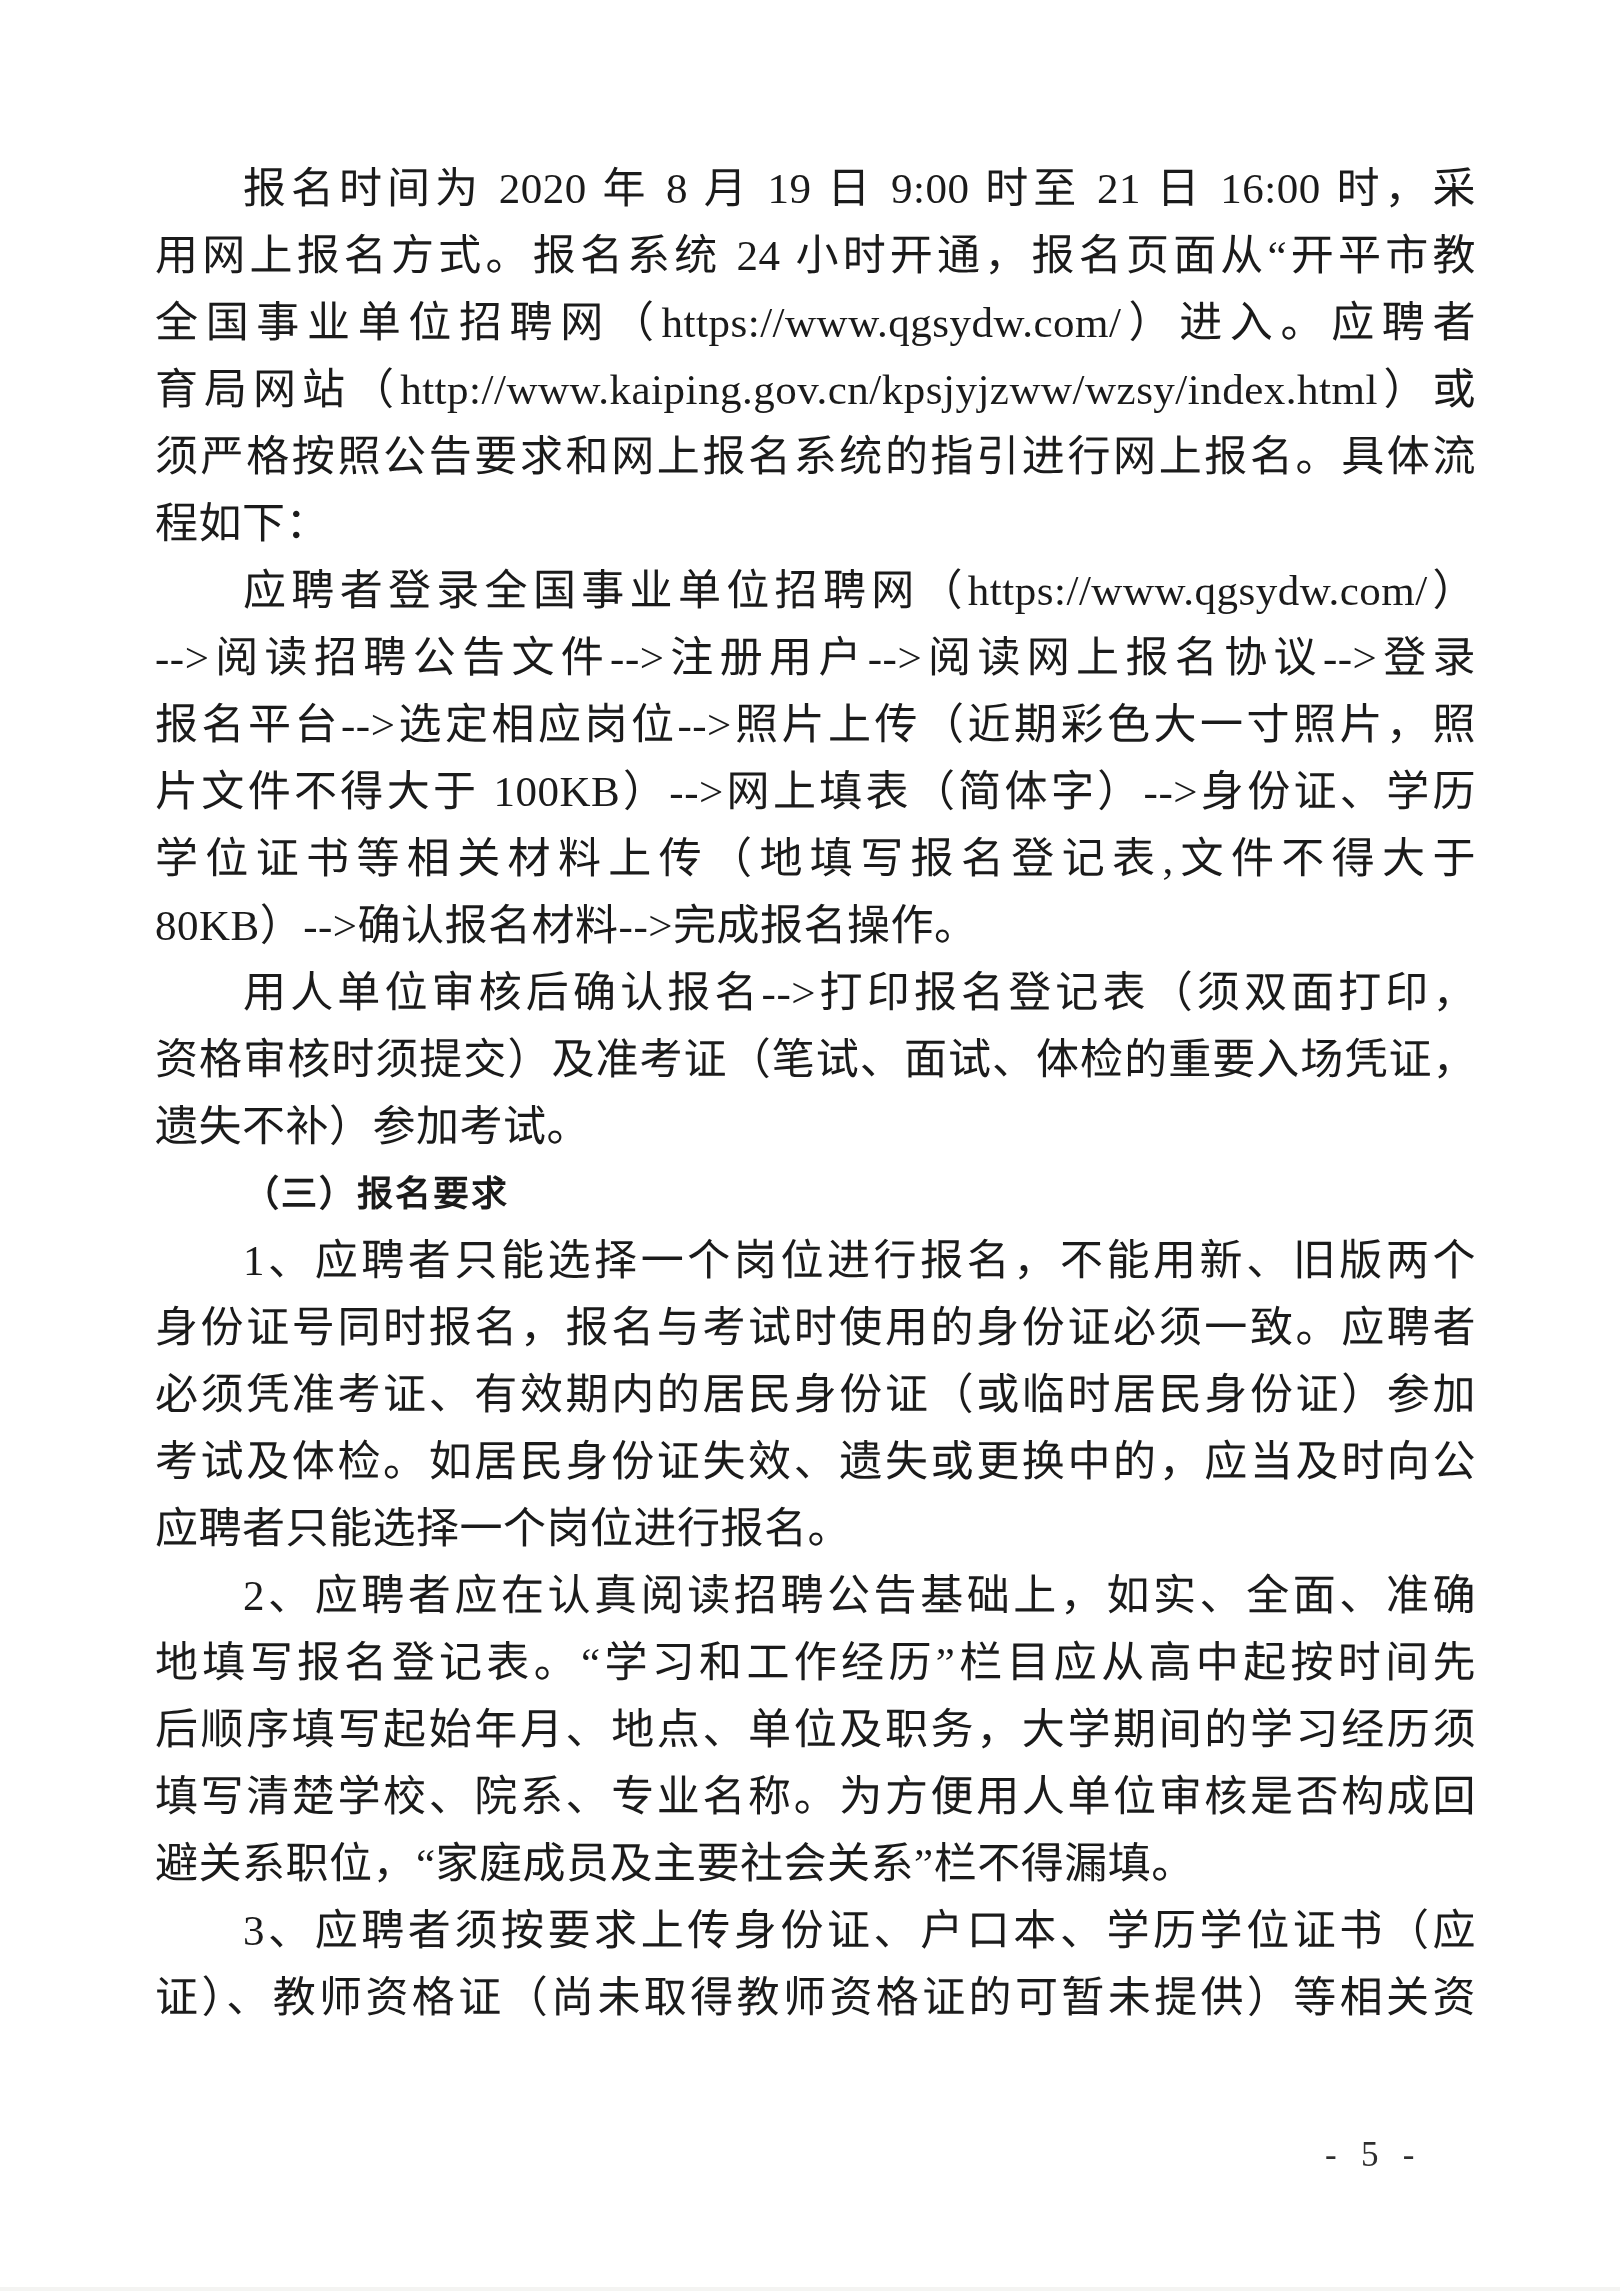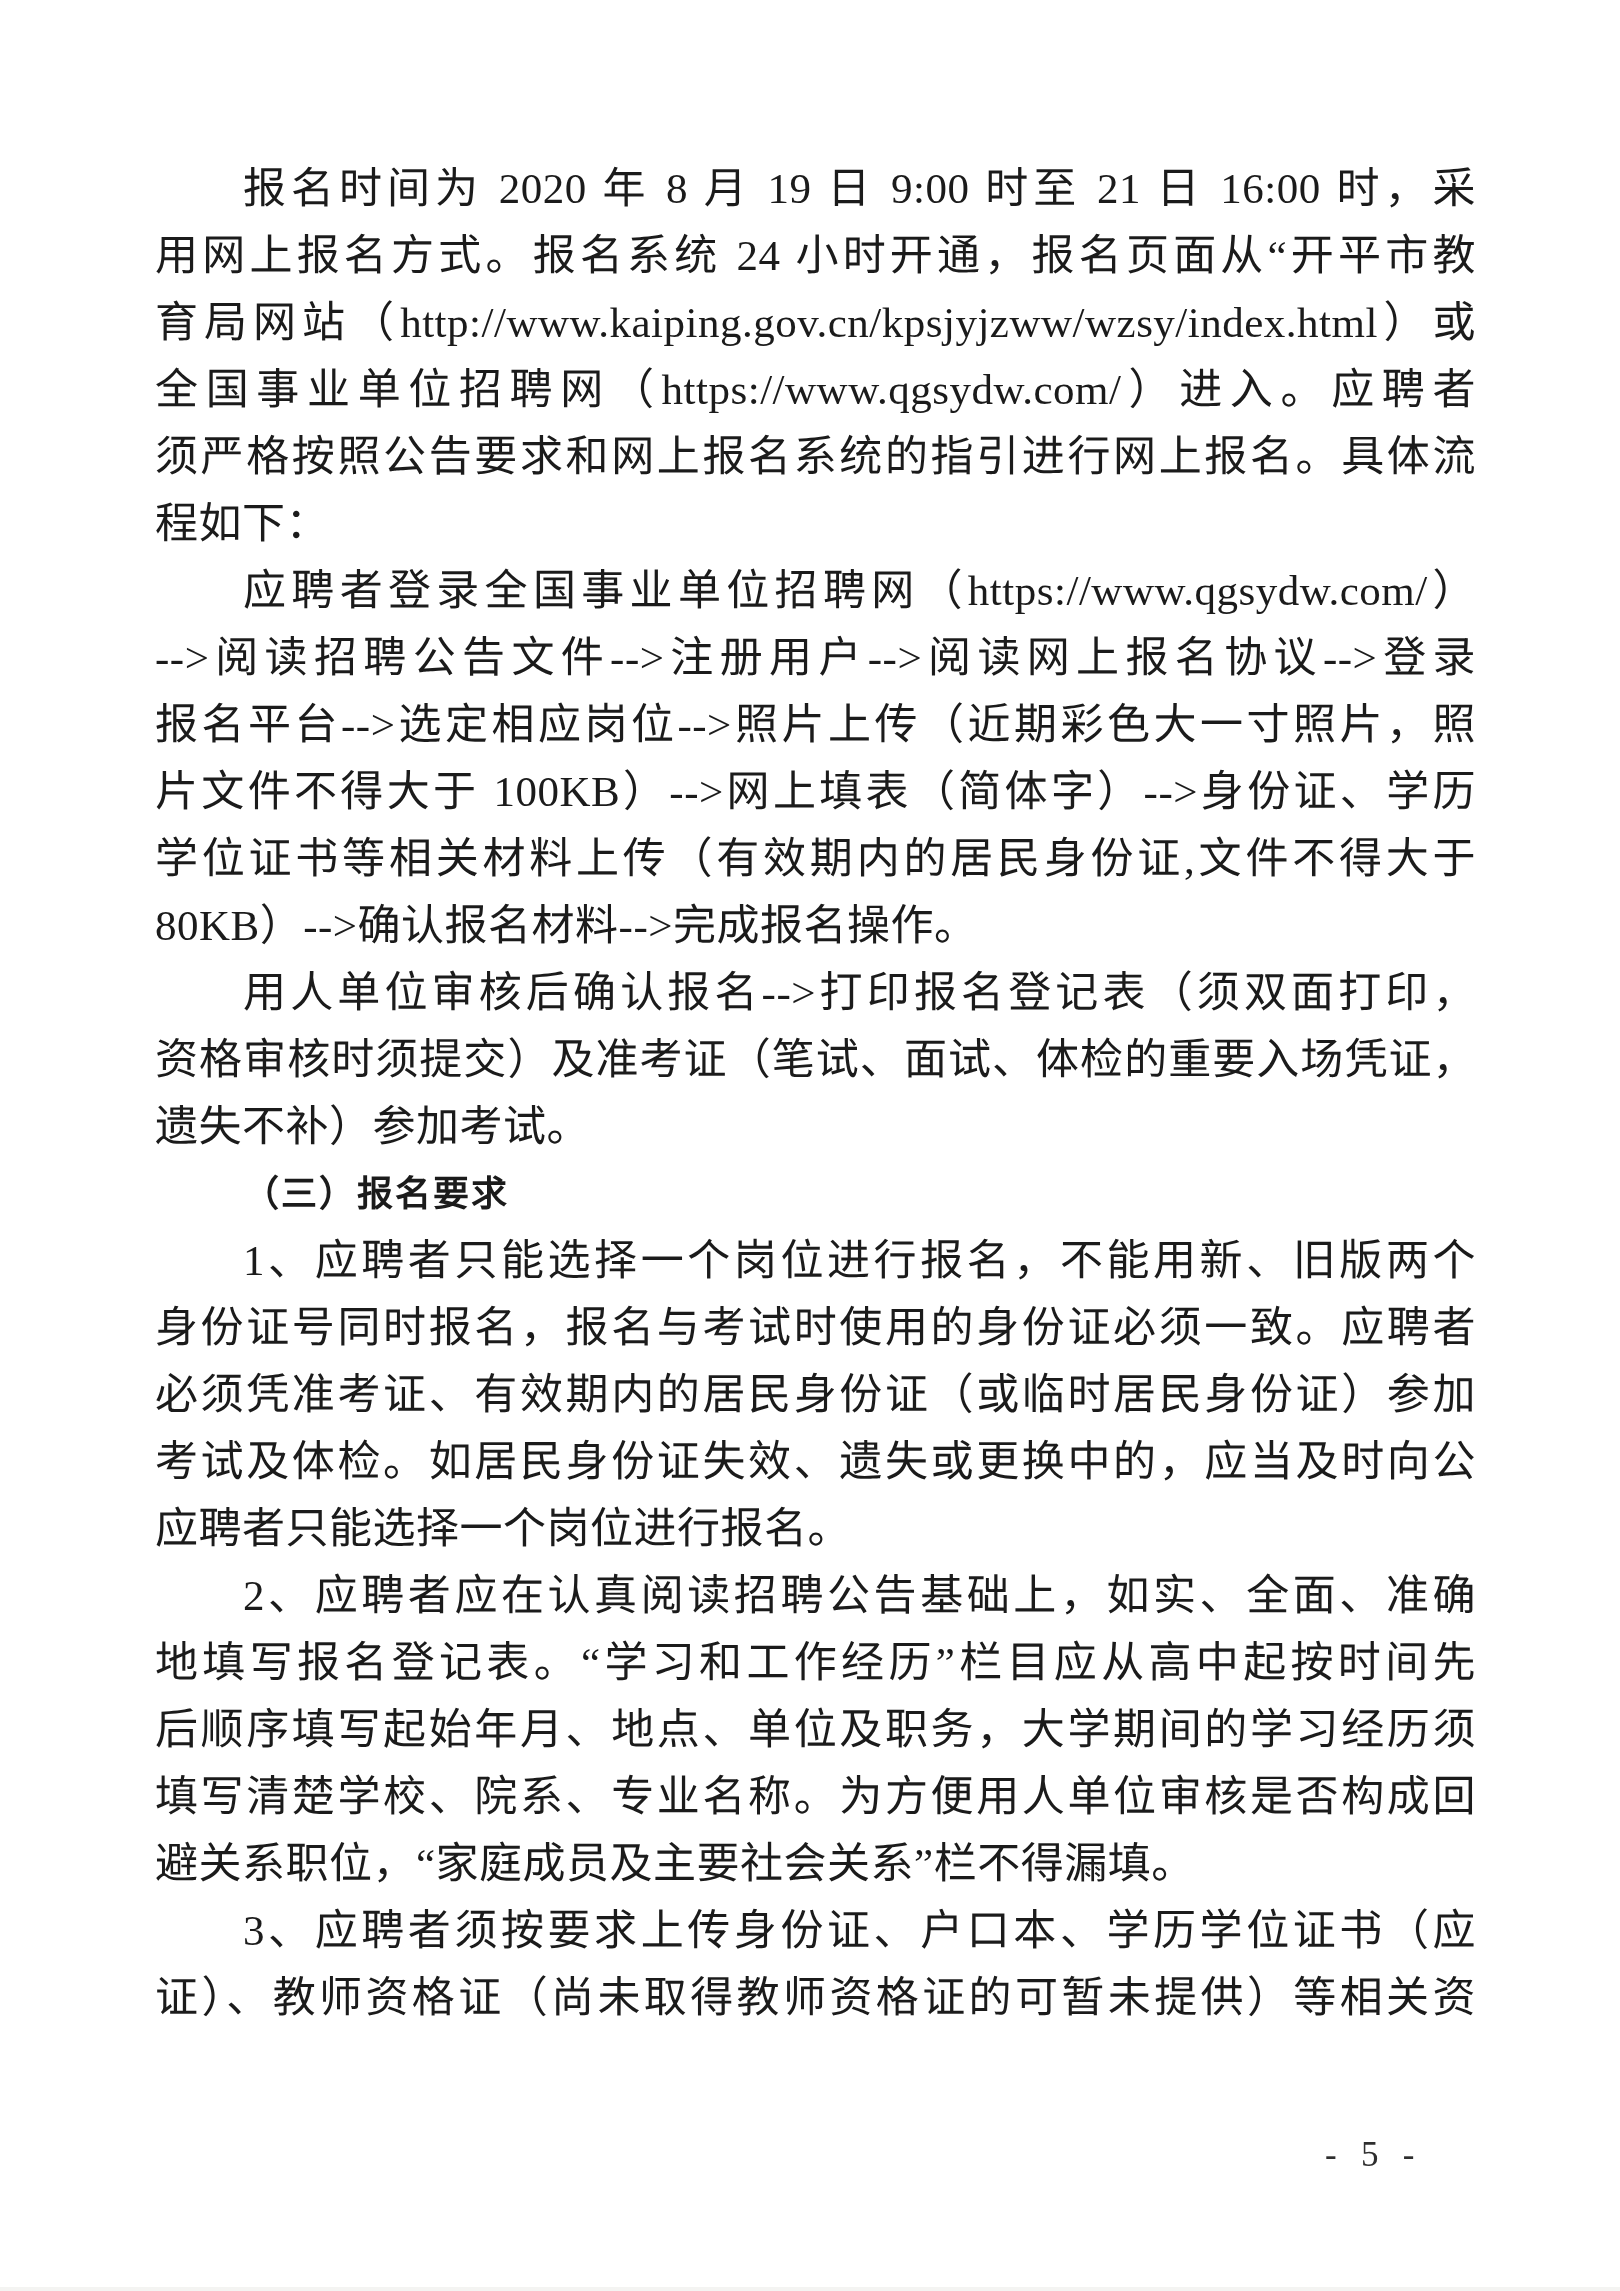--- a/index.html
+++ b/index.html
@@ -69,29 +69,29 @@
     background: #f4f4f2;
   }
 </style>
 </head>
 <body>
 
 <div class="page">
   <div class="content" id="document-body">
       <div class="line justify indent">报名时间为 2020 年 8 月 19 日 9:00 时至 21 日 16:00 时，采</div>
       <div class="line justify">用网上报名方式。报名系统 24 小时开通，报名页面从“开平市教</div>
+      <div class="line justify">全国事业单位招聘网（https://www.qgsydw.com/）进入。应聘者</div>
       <div class="line justify">育局网站（http://www.kaiping.gov.cn/kpsjyjzww/wzsy/index.html）或</div>
-      <div class="line justify">全国事业单位招聘网（https://www.qgsydw.com/）进入。应聘者</div>
       <div class="line justify">须严格按照公告要求和网上报名系统的指引进行网上报名。具体流</div>
       <div class="line left">程如下：</div>
       <div class="line justify indent">应聘者登录全国事业单位招聘网（https://www.qgsydw.com/）</div>
       <div class="line justify">--&gt;阅读招聘公告文件--&gt;注册用户--&gt;阅读网上报名协议--&gt;登录</div>
       <div class="line justify">报名平台--&gt;选定相应岗位--&gt;照片上传（近期彩色大一寸照片，照</div>
       <div class="line justify">片文件不得大于 100KB）--&gt;网上填表（简体字）--&gt;身份证、学历</div>
-      <div class="line justify">学位证书等相关材料上传（有效期内的居民身份证,文件不得大于</div>
+      <div class="line justify">学位证书等相关材料上传（地填写报名登记表,文件不得大于</div>
       <div class="line left">80KB）--&gt;确认报名材料--&gt;完成报名操作。</div>
       <div class="line justify indent">用人单位审核后确认报名--&gt;打印报名登记表（须双面打印，</div>
       <div class="line justify">资格审核时须提交）及准考证（笔试、面试、体检的重要入场凭证，</div>
       <div class="line left">遗失不补）参加考试。</div>
       <div class="line left indent bold">（三）报名要求</div>
       <div class="line justify indent">1、应聘者只能选择一个岗位进行报名，不能用新、旧版两个</div>
       <div class="line justify">身份证号同时报名，报名与考试时使用的身份证必须一致。应聘者</div>
       <div class="line justify">必须凭准考证、有效期内的居民身份证（或临时居民身份证）参加</div>
       <div class="line justify">考试及体检。如居民身份证失效、遗失或更换中的，应当及时向公</div>
       <div class="line left">应聘者只能选择一个岗位进行报名。</div>

